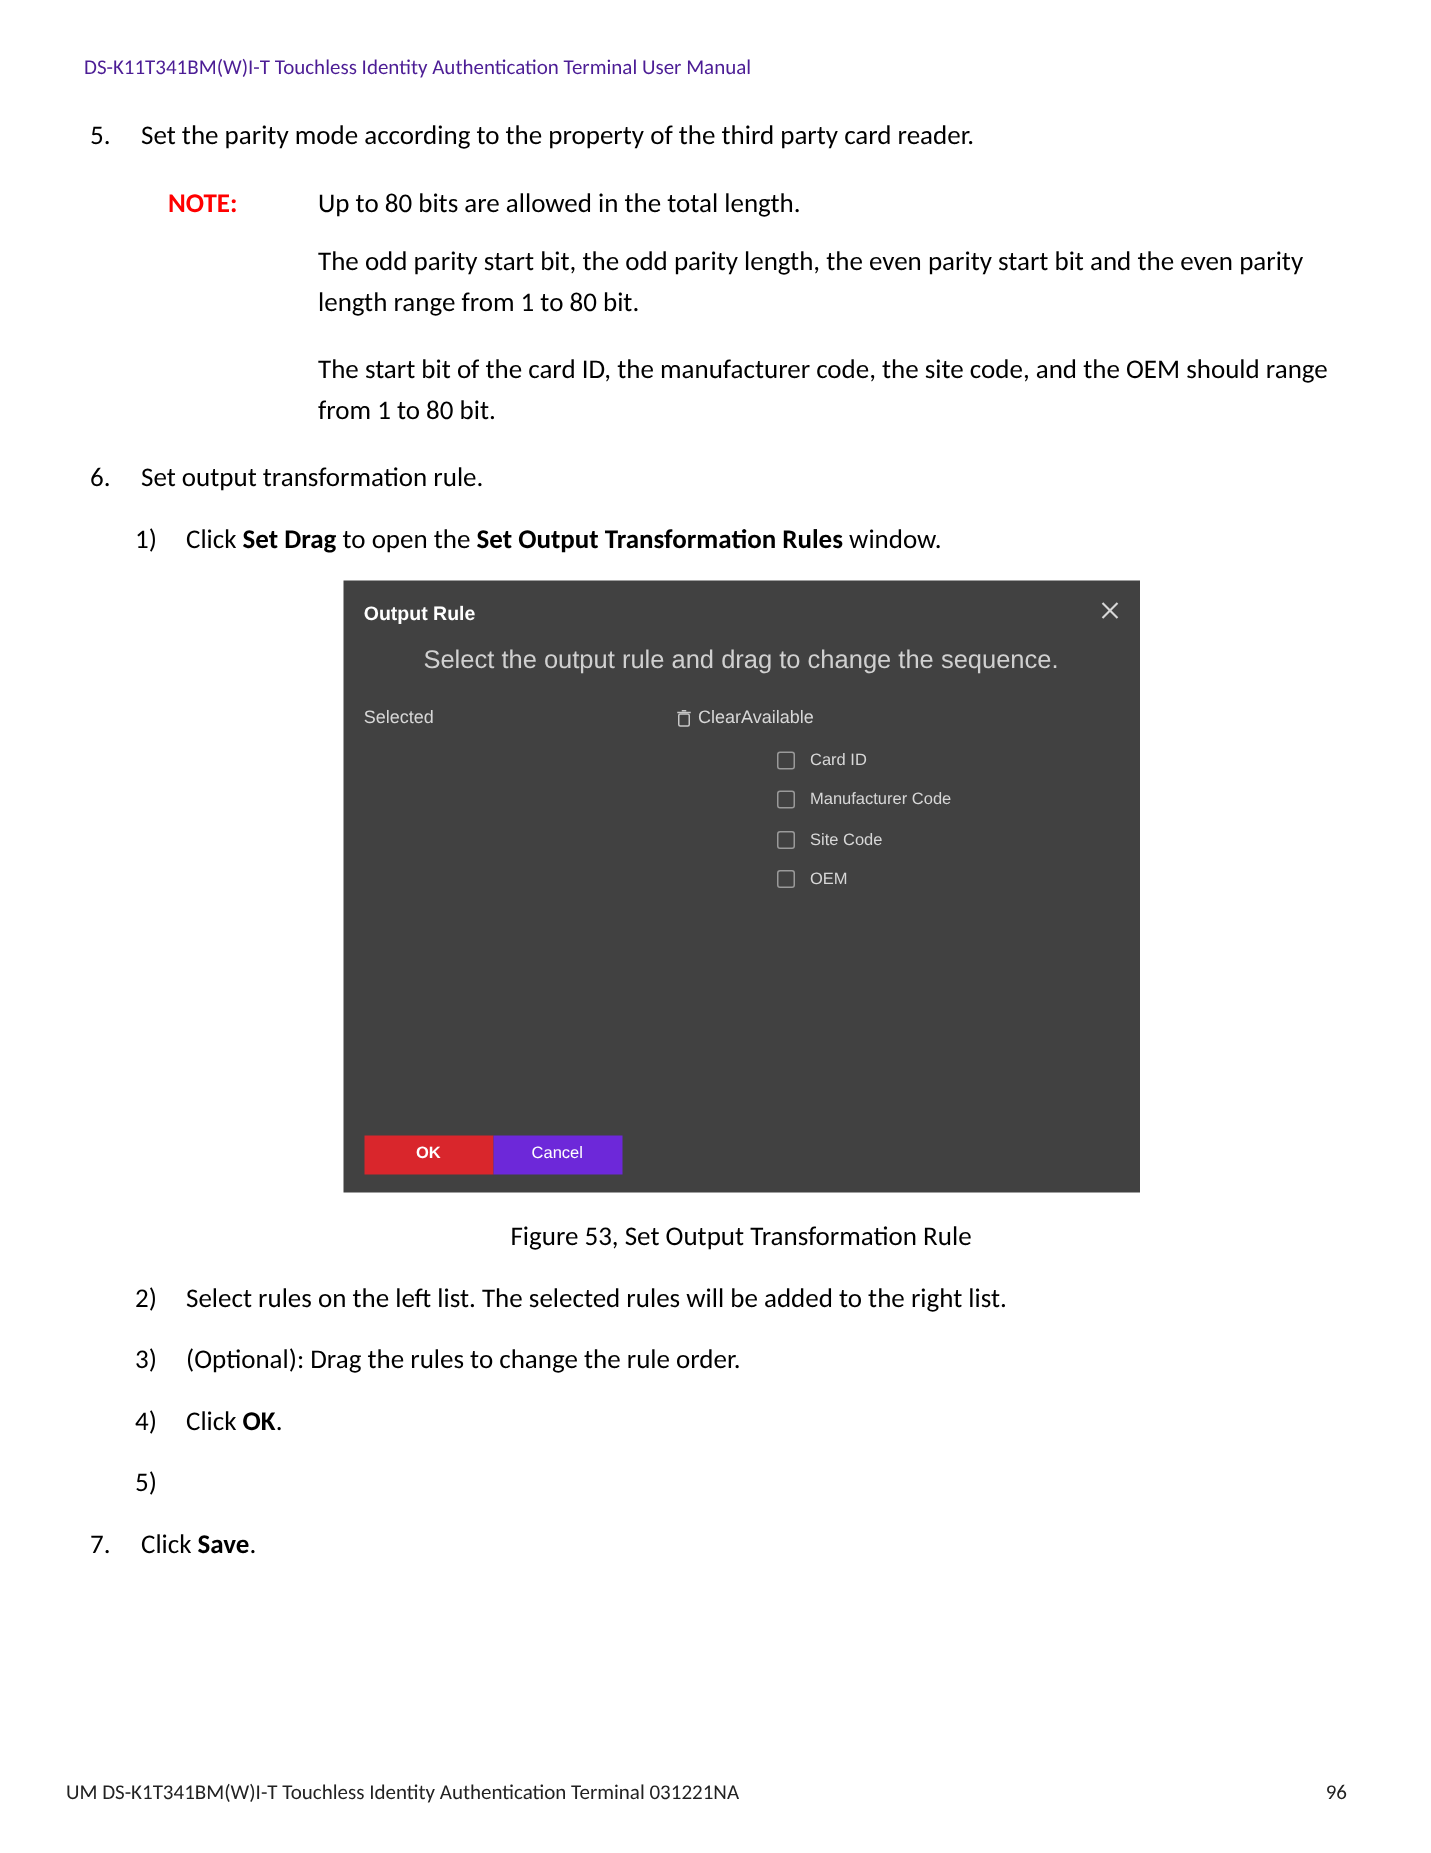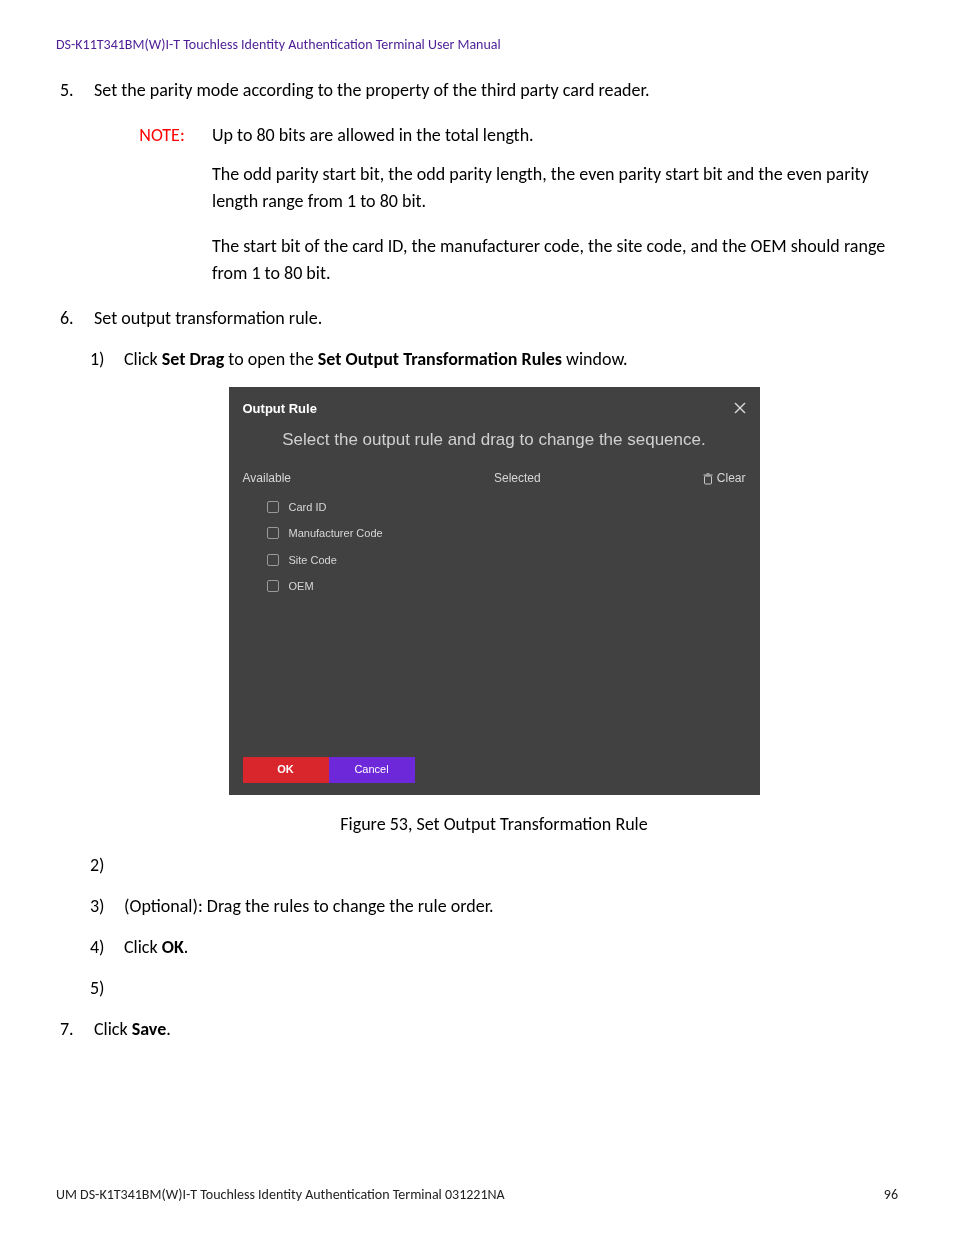--- a/index.html
+++ b/index.html
@@ -36,24 +36,23 @@
   }
   .note-row {
     display: flex;
     margin-top: 18px;
     margin-bottom: 12px;
   }
   .note-label {
     width: 100px;
     flex-shrink: 0;
     color: #ff0000;
-    font-weight: normal;
+    font-weight: bold;
     padding-left: 56px;
     box-sizing: content-box;
-    text-align: center;
   }
   .note-label-inner { white-space: nowrap; }
   .note-body {
     flex: 1;
   }
   .note-para {
     margin-bottom: 18px;
     padding-left: 156px;
   }
   .sub-ol {
@@ -180,21 +179,21 @@
     background: #6d28d9;
   }
   .figure-caption {
     text-align: center;
     margin: 16px 0 14px 0;
     font-size: 18px;
   }
   .footer-line {
     position: absolute;
     bottom: 32px;
-    left: 56px;
+    left: 44px;
     right: 56px;
     display: flex;
     justify-content: space-between;
     font-size: 14px;
     color: #222;
   }
   b { font-weight: bold; }
 </style>
 </head>
 <body>
@@ -235,20 +234,36 @@
             <div class="dialog-title">Output Rule</div>
             <div class="dialog-close">
               <svg width="12" height="12" viewBox="0 0 12 12">
                   <line x1="1" y1="1" x2="11" y2="11" stroke="#d7d7d7" stroke-width="1.4"></line>
                   <line x1="11" y1="1" x2="1" y2="11" stroke="#d7d7d7" stroke-width="1.4"></line>
                 </svg>
             </div>
           </div>
           <div class="dialog-subtitle">Select the output rule and drag to change the sequence.</div>
           <div class="dialog-body">
+            <div class="dialog-col">
+              <div class="col-head">
+                <span>Selected</span>
+                <span class="clear-btn">
+                  <span class="trash-icon">
+                    <svg width="10" height="12" viewBox="0 0 10 12">
+                      <rect x="1.5" y="3" width="7" height="8" rx="1" fill="none" stroke="#c8c8c8" stroke-width="1"></rect>
+                      <line x1="0.5" y1="2" x2="9.5" y2="2" stroke="#c8c8c8" stroke-width="1"></line>
+                      <line x1="3.5" y1="0.8" x2="6.5" y2="0.8" stroke="#c8c8c8" stroke-width="1"></line>
+                    </svg>
+                  </span>
+                  <span>Clear</span>
+                </span>
+              </div>
+              <div class="list-region"></div>
+            </div>
             <div class="dialog-col">
               <div class="col-head">
                 <span>Available</span>
               </div>
               <div class="list-region">
                 <div class="check-list">
                   <div class="check-item">
                     <span class="checkbox-box"></span>
                     <span>Card ID</span>
                   </div>
@@ -260,48 +275,33 @@
                     <span class="checkbox-box"></span>
                     <span>Site Code</span>
                   </div>
                   <div class="check-item">
                     <span class="checkbox-box"></span>
                     <span>OEM</span>
                   </div>
                 </div>
               </div>
             </div>
-            <div class="dialog-col">
-              <div class="col-head">
-                <span>Selected</span>
-                <span class="clear-btn">
-                  <span class="trash-icon">
-                    <svg width="10" height="12" viewBox="0 0 10 12">
-                      <rect x="1.5" y="3" width="7" height="8" rx="1" fill="none" stroke="#c8c8c8" stroke-width="1"></rect>
-                      <line x1="0.5" y1="2" x2="9.5" y2="2" stroke="#c8c8c8" stroke-width="1"></line>
-                      <line x1="3.5" y1="0.8" x2="6.5" y2="0.8" stroke="#c8c8c8" stroke-width="1"></line>
-                    </svg>
-                  </span>
-                  <span>Clear</span>
-                </span>
-              </div>
-              <div class="list-region"></div>
-            </div>
           </div>
           <div class="dialog-footer">
             <div class="btn btn-ok">OK</div>
             <div class="btn btn-cancel">Cancel</div>
           </div>
         </div>
       </div>
       <div class="figure-caption">Figure 53, Set Output Transformation Rule</div>
     </div>
 
     <div class="sub-item">
       <div class="sub-num">2)</div>
+      <div>Select rules on the left list. The selected rules will be added to the right list.</div>
     </div>
     <div class="sub-item">
       <div class="sub-num">3)</div>
       <div>(Optional): Drag the rules to change the rule order.</div>
     </div>
     <div class="sub-item">
       <div class="sub-num">4)</div>
       <div>
         <span>Click </span><b>OK</b><span>.</span>
       </div>

